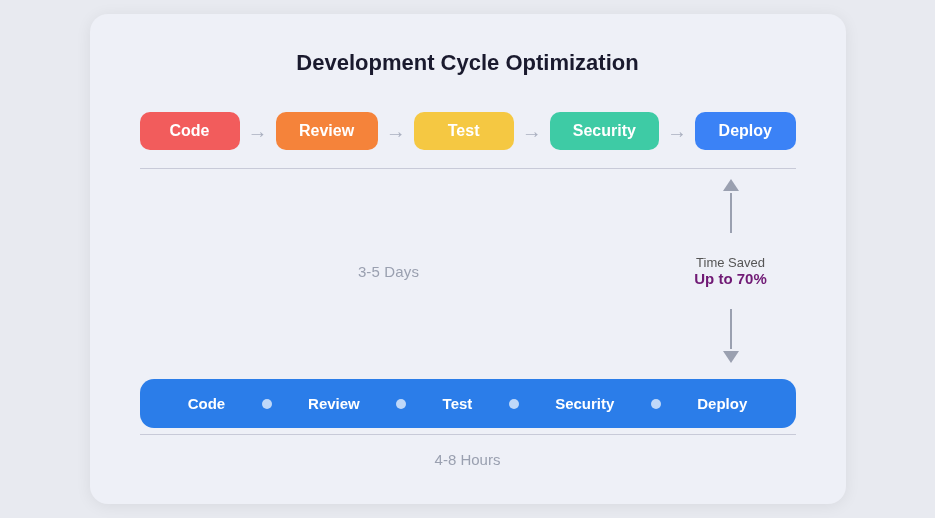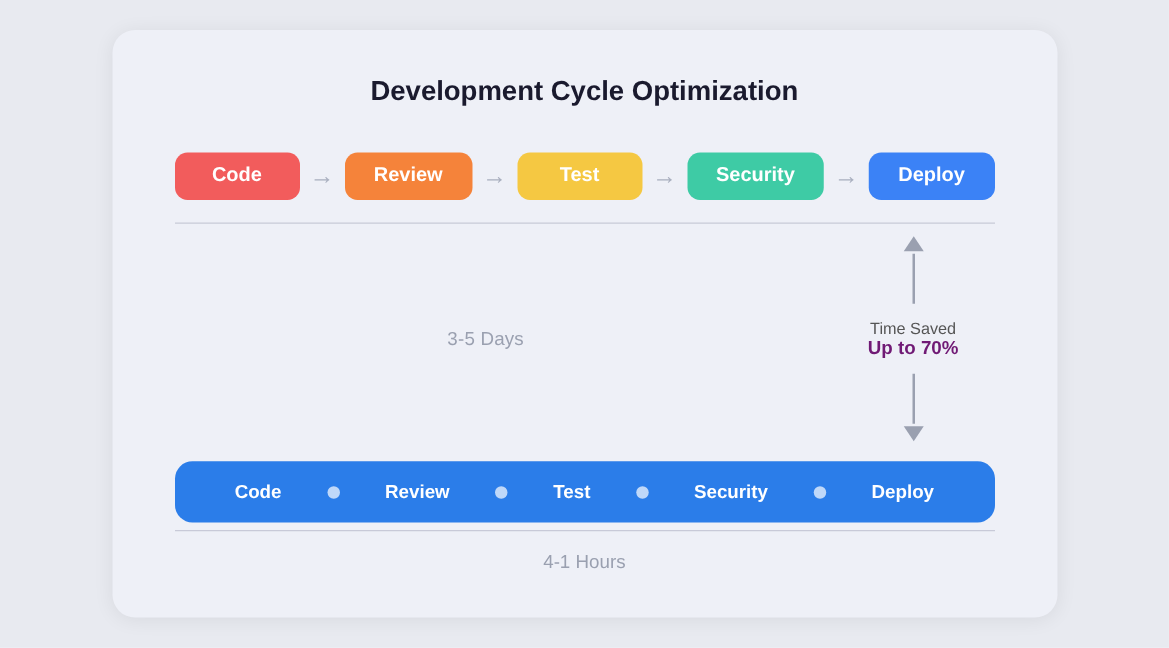--- a/index.html
+++ b/index.html
@@ -195,21 +195,21 @@
 
   <hr class="divider">
 
   <div class="middle-section">
     <div class="timing-left">
       <span class="timing-label">3-5 Days</span>
     </div>
     <div class="time-saved-box">
       <div class="v-arrow v-arrow-up"></div>
       <div class="v-line"></div>
-      <div style="text-align:center; margin: 12px 0;">
+      <div style="text-align:center; margin: 22px 0;">
         <div class="time-saved-label">Time Saved</div>
         <div class="time-saved-pct">Up to 70%</div>
       </div>
       <div class="v-line"></div>
       <div class="v-arrow v-arrow-down"></div>
     </div>
   </div>
 
   <div class="optimized-bar">
     <span class="opt-step">Code</span>
@@ -218,15 +218,15 @@
     <span class="opt-dot"></span>
     <span class="opt-step">Test</span>
     <span class="opt-dot"></span>
     <span class="opt-step">Security</span>
     <span class="opt-dot"></span>
     <span class="opt-step">Deploy</span>
   </div>
 
   <hr class="divider" style="margin-top:6px;">
 
-  <div class="timing-bottom">4-1 Hours</div>
+  <div class="timing-bottom">4-8 Hours</div>
 
 </div>
 
 </body></html>

